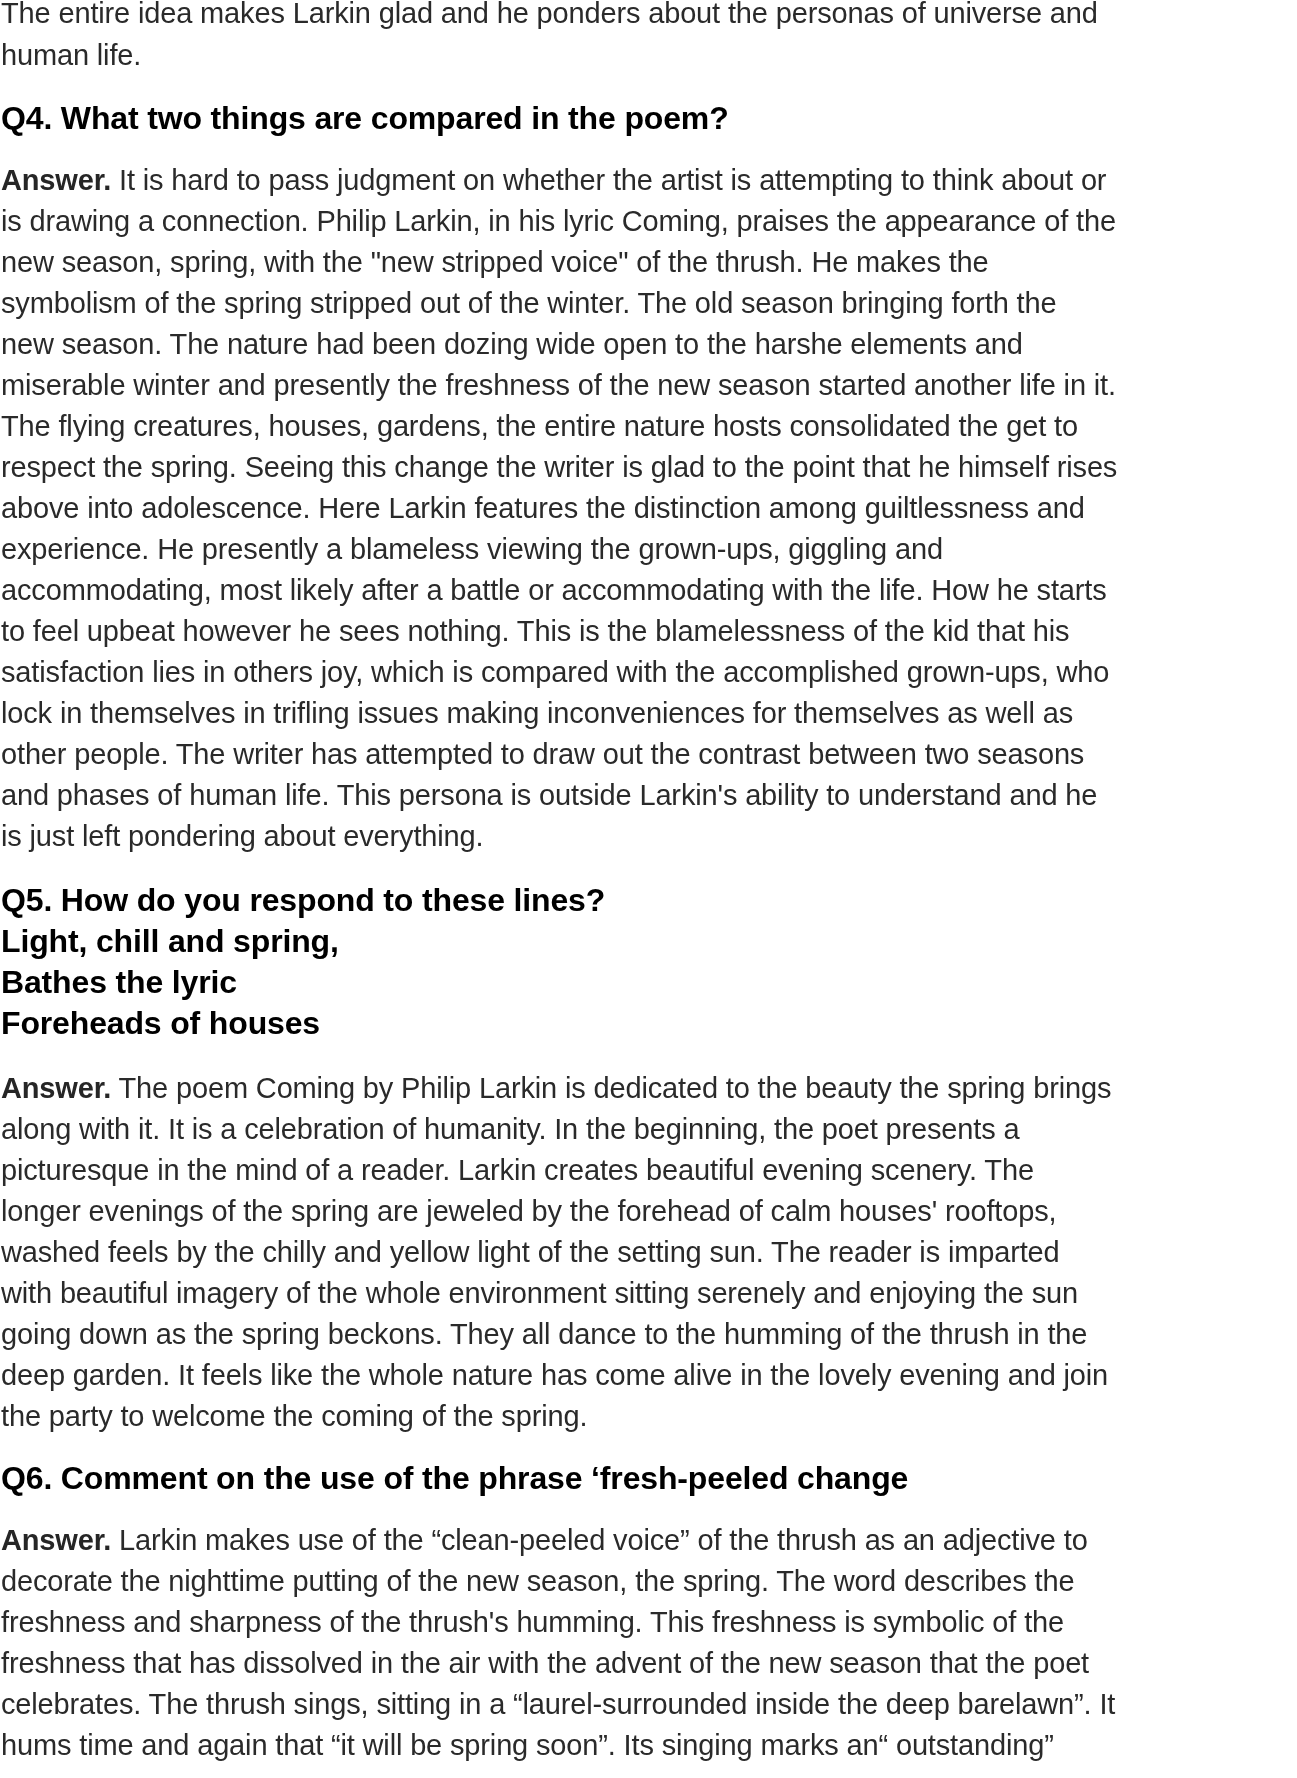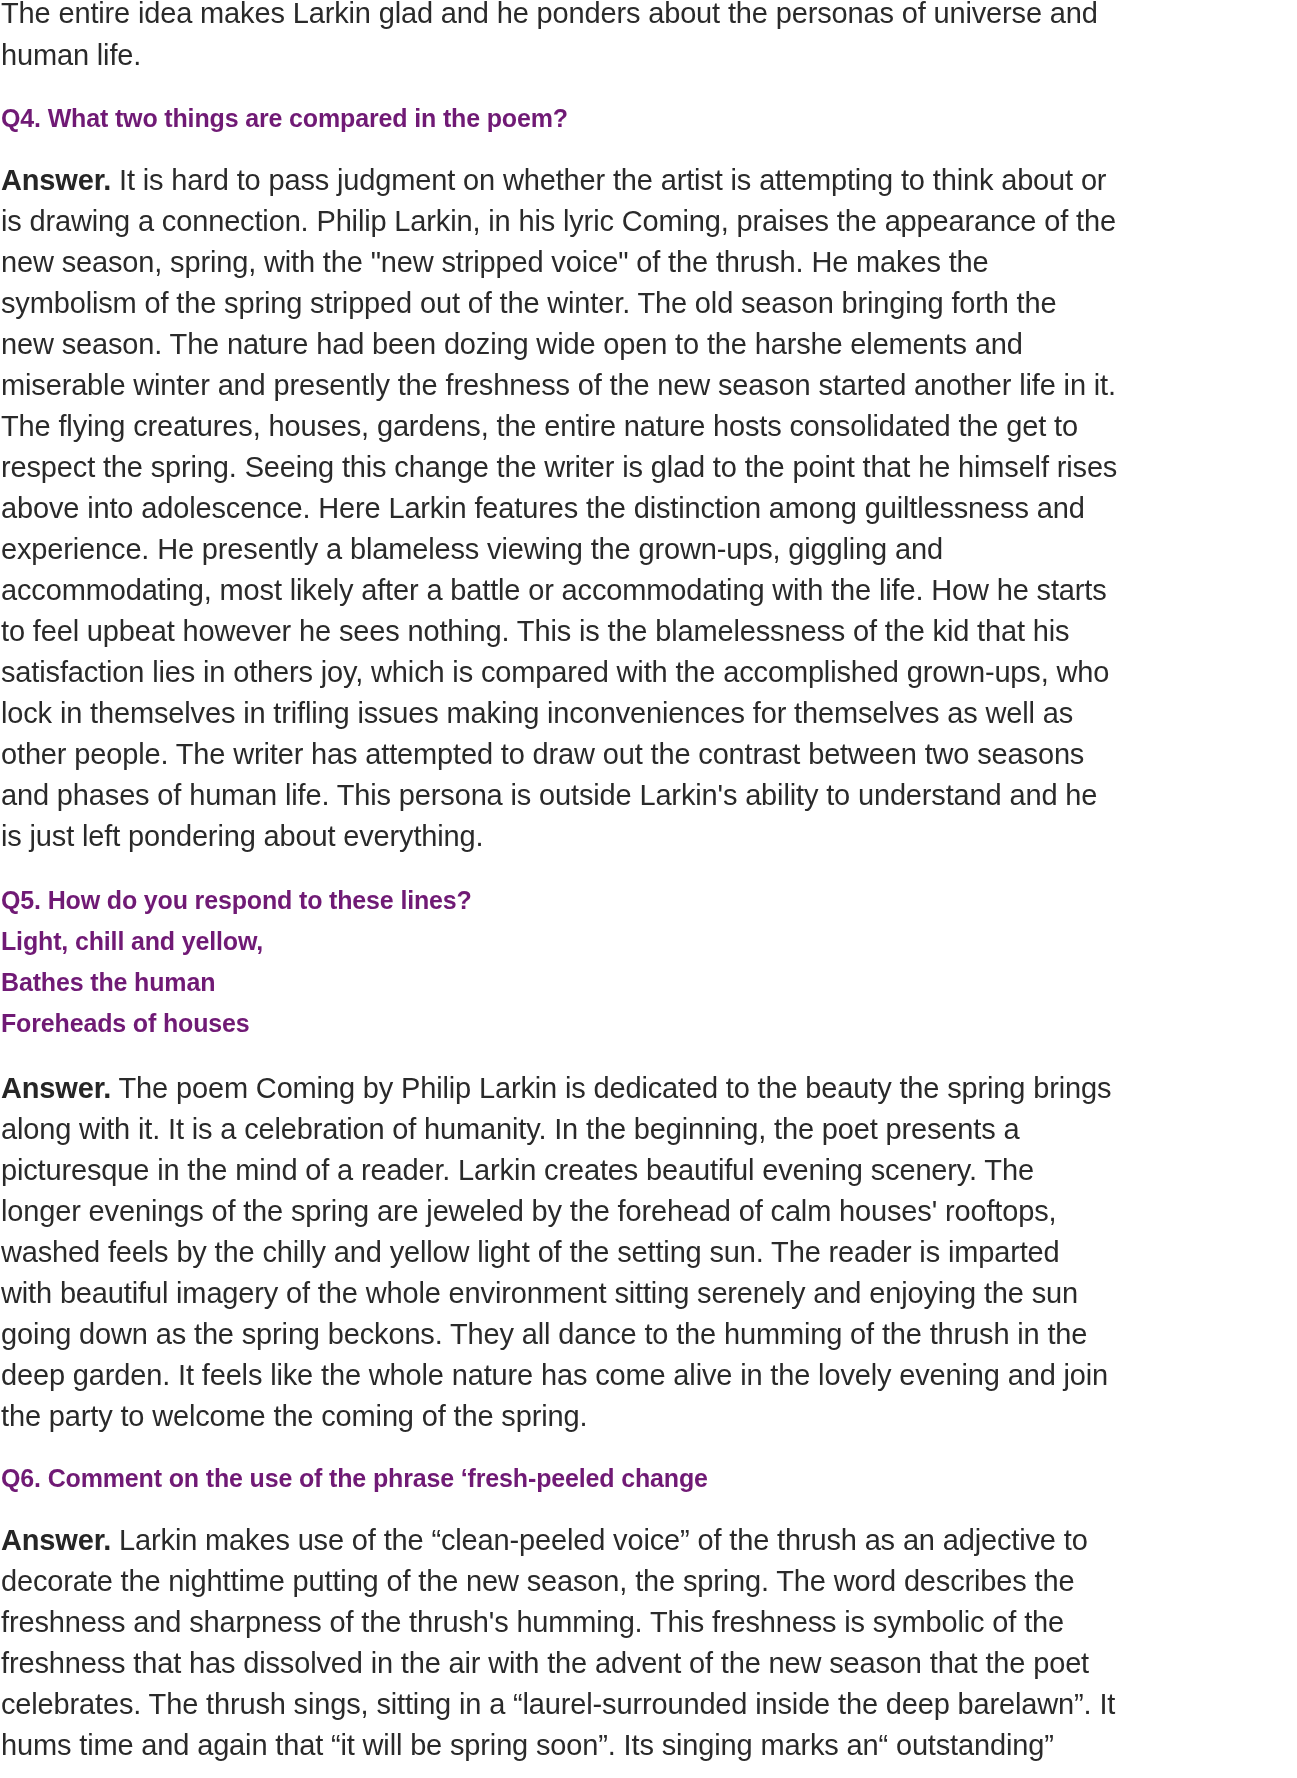--- a/index.html
+++ b/index.html
@@ -27,22 +27,22 @@
       line-height: 41px;
       white-space: nowrap;
       letter-spacing: -0.15px;
     }
     .bold {
       font-weight: bold;
       color: #262626;
     }
     .q {
       font-weight: bold;
-      font-size: 25px;
-      color: #701a75;
+      font-size: 32px;
+      color: #000000;
     }
   </style>
 </head>
 <body>
 
 <div class="page">
 
   <div>
     <div class="line" style="top:-7px">The entire idea makes Larkin glad and he ponders about the personas of universe and</div>
     <div class="line" style="top:35px">human life.</div>
@@ -65,22 +65,22 @@
     <div class="line" style="top:611px">to feel upbeat however he sees nothing. This is the blamelessness of the kid that his</div>
     <div class="line" style="top:652px">satisfaction lies in others joy, which is compared with the accomplished grown-ups, who</div>
     <div class="line" style="top:693px">lock in themselves in trifling issues making inconveniences for themselves as well as</div>
     <div class="line" style="top:734px">other people. The writer has attempted to draw out the contrast between two seasons</div>
     <div class="line" style="top:775px">and phases of human life. This persona is outside Larkin's ability to understand and he</div>
     <div class="line" style="top:816px">is just left pondering about everything.</div>
   </div>
 
   <div>
     <div class="line q" style="top:880px">Q5. How do you respond to these lines?</div>
-    <div class="line q" style="top:921px">Light, chill and yellow,</div>
-    <div class="line q" style="top:962px">Bathes the human</div>
+    <div class="line q" style="top:921px">Light, chill and spring,</div>
+    <div class="line q" style="top:962px">Bathes the lyric</div>
     <div class="line q" style="top:1003px">Foreheads of houses</div>
   </div>
 
   <div>
     <div class="line" style="top:1068px"><span class="bold">Answer.</span><span> The poem Coming by Philip Larkin is dedicated to the beauty the spring brings</span></div>
     <div class="line" style="top:1109px">along with it. It is a celebration of humanity. In the beginning, the poet presents a</div>
     <div class="line" style="top:1150px">picturesque in the mind of a reader. Larkin creates beautiful evening scenery. The</div>
     <div class="line" style="top:1191px">longer evenings of the spring are jeweled by the forehead of calm houses' rooftops,</div>
     <div class="line" style="top:1232px">washed feels by the chilly and yellow light of the setting sun. The reader is imparted</div>
     <div class="line" style="top:1273px">with beautiful imagery of the whole environment sitting serenely and enjoying the sun</div>

